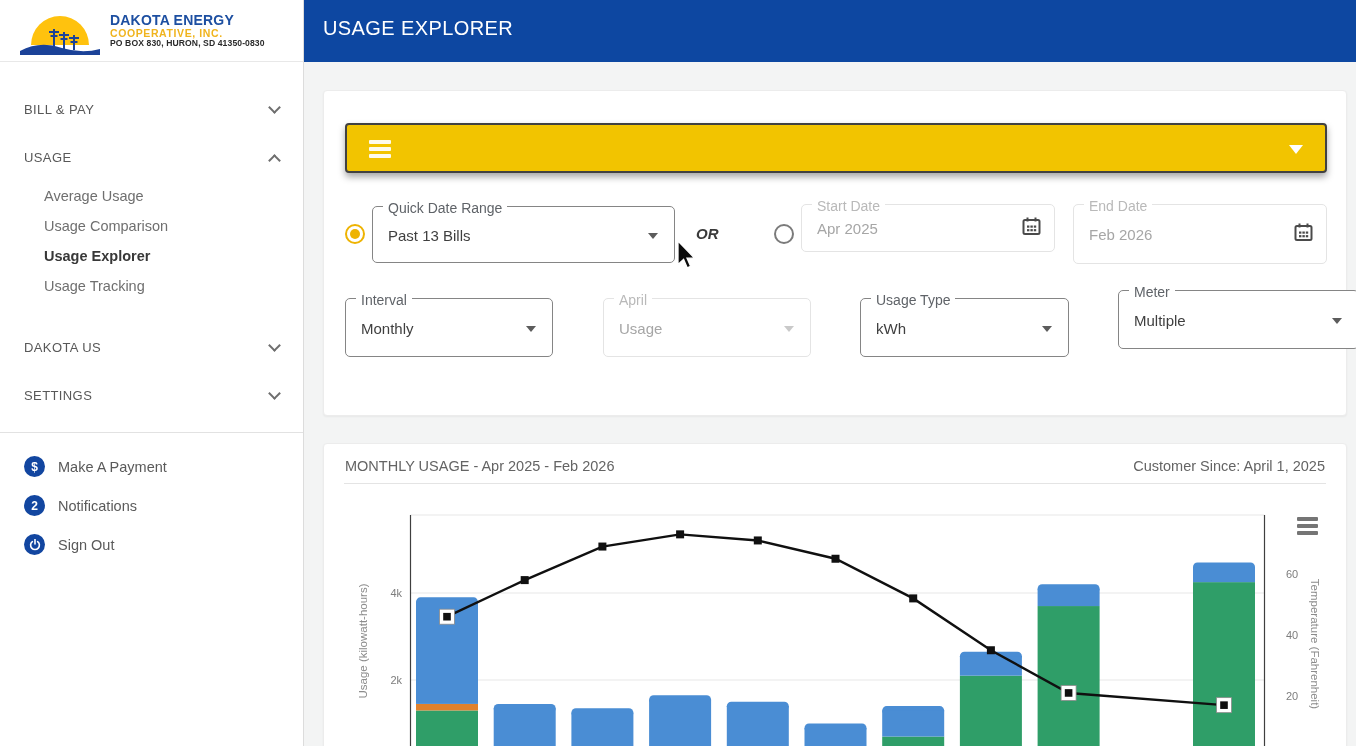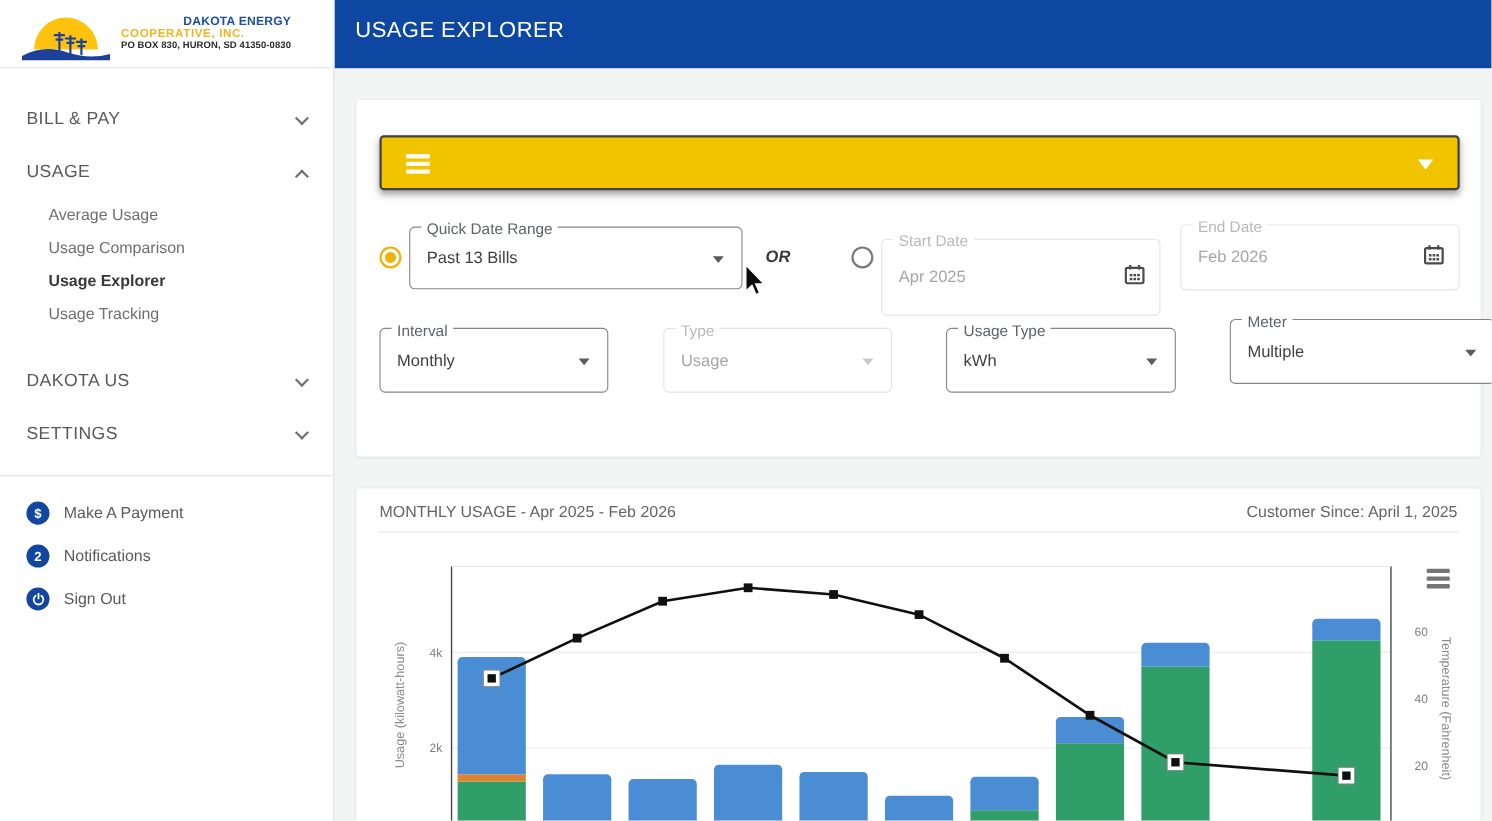--- a/index.html
+++ b/index.html
@@ -3,25 +3,25 @@
 <meta charset="utf-8">
 <style>
   * { margin:0; padding:0; box-sizing:border-box; }
   html,body { width:1356px; height:746px; overflow:hidden; }
   body { font-family:"Liberation Sans", sans-serif; background:#f3f4f4; position:relative; }
 
   
   .sidebar { position:absolute; left:0; top:0; width:304px; height:746px; background:#fff; border-right:1px solid #dcdcdc; z-index:5; }
   .logo-block { height:62px; border-bottom:1px solid #e8e8e8; display:flex; align-items:center; padding-left:18px; gap:8px; background:#fff; }
   .logo-text { display:flex; flex-direction:column; line-height:1.05; }
-  .logo-l1 { color:#1d4fa1; font-weight:bold; font-size:11px; letter-spacing:.2px;text-align:right; }
+  .logo-l1 { color:#1d4fa1; font-weight:bold; font-size:14px; letter-spacing:.2px; }
   .logo-l2 { color:#f0b41e; font-weight:bold; font-size:10.5px; letter-spacing:.6px; }
   .logo-l3 { color:#2b2b2b; font-weight:bold; font-size:8.6px; letter-spacing:.1px; }
   .nav { padding:0 24px; }
-  .nav-header { height:48px; display:flex; align-items:center; justify-content:space-between; color:#585858; font-size:16px; font-weight:500; letter-spacing:.4px; cursor:pointer; }
+  .nav-header { height:48px; display:flex; align-items:center; justify-content:space-between; color:#585858; font-size:13px; font-weight:500; letter-spacing:.4px; cursor:pointer; }
   .nav-header.first { margin-top:23px; }
   .chev { width:9px; height:9px; border-right:2px solid #6e6e6e; border-bottom:2px solid #6e6e6e; transform:rotate(45deg); margin-top:-4px; }
   .chev.up { transform:rotate(-135deg); margin-top:6px; }
   .sub-list { padding-left:20px; padding-bottom:4px; }
   .sub-item { height:30px; display:flex; align-items:center; color:#6f6f6f; font-size:14.5px; cursor:pointer; }
   .sub-item.active { color:#383838; font-weight:bold; }
   .gap-top { margin-top:18px; }
   .side-divider { border-top:1px solid #e2e2e2; margin-top:13px; }
   .quick-list { padding:14px 0 0 24px; }
   .quick-item { height:39px; display:flex; align-items:center; gap:13px; cursor:pointer; }
@@ -163,21 +163,21 @@
   <div class="field" style="left:48px; top:115px; width:303px; height:57px;">
     <span class="flabel">Quick Date Range</span>
     <span class="fvalue">Past 13 Bills</span>
     <span class="farrow"></span>
   </div>
 
   <div class="or-label" style="left:372px; top:134px;">OR</div>
 
   <div class="radio off" style="left:450px; top:133px;"></div>
 
-  <div class="field disabled" style="left:477px; top:126px; width:254px; height:70px;">
+  <div class="field disabled" style="left:477px; top:113px; width:254px; height:48px;">
     <span class="flabel">Start Date</span>
     <span class="fvalue">Apr 2025</span>
     <span class="cal-icon">
       <svg width="19" height="19" viewBox="0 0 19 19">
           <rect x="1.5" y="3.5" width="16" height="14" rx="1.5" fill="none" stroke="#4a4a4a" stroke-width="2"></rect>
           <line x1="5.5" y1="1" x2="5.5" y2="5" stroke="#4a4a4a" stroke-width="2"></line>
           <line x1="13.5" y1="1" x2="13.5" y2="5" stroke="#4a4a4a" stroke-width="2"></line>
           <g fill="#4a4a4a">
             <rect x="5" y="9" width="2.4" height="2.2"></rect>
             <rect x="8.4" y="9" width="2.4" height="2.2"></rect>
@@ -209,21 +209,21 @@
         </svg>
     </span>
   </div>
 
   <div class="field" style="left:21px; top:207px; width:208px; height:59px;">
     <span class="flabel">Interval</span>
     <span class="fvalue">Monthly</span>
     <span class="farrow"></span>
   </div>
   <div class="field disabled" style="left:279px; top:207px; width:208px; height:59px;">
-    <span class="flabel">Type</span>
+    <span class="flabel">April</span>
     <span class="fvalue">Usage</span>
     <span class="farrow"></span>
   </div>
   <div class="field" style="left:536px; top:207px; width:209px; height:59px;">
     <span class="flabel">Usage Type</span>
     <span class="fvalue">kWh</span>
     <span class="farrow"></span>
   </div>
   <div class="field" style="left:794px; top:199px; width:241px; height:59px;">
     <span class="flabel">Meter</span>

